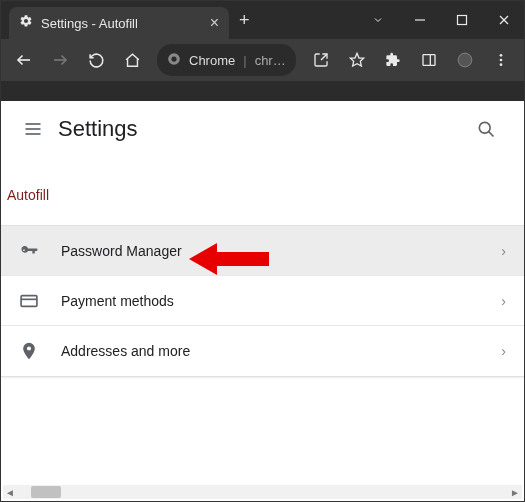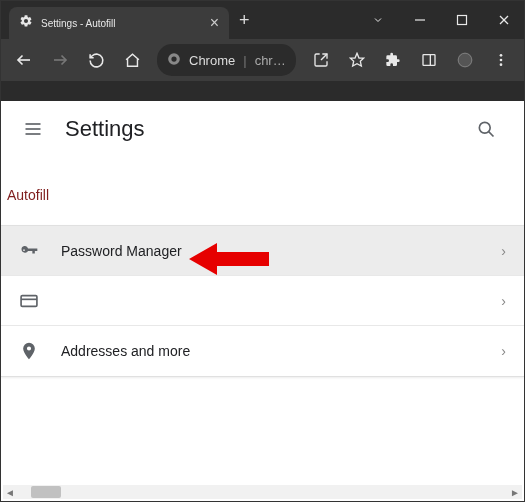--- a/index.html
+++ b/index.html
@@ -25,21 +25,21 @@
       background: #3c3c3c;
       height: 32px;
       display: flex;
       align-items: center;
       padding: 0 10px;
       border-radius: 8px 8px 0 0;
       margin-top: 6px;
       gap: 8px;
       min-width: 220px;
     }
-    .tab-title { color: #e8e8e8; font-size: 10px; flex: 1; white-space: nowrap; overflow: hidden; text-overflow: ellipsis; }
+    .tab-title { color: #e8e8e8; font-size: 13px; flex: 1; white-space: nowrap; overflow: hidden; text-overflow: ellipsis; }
     .tab-close { color: #ccc; font-size: 16px; line-height: 1; cursor: pointer; }
     .new-tab { color: #ddd; font-size: 18px; padding: 0 10px; cursor: pointer; }
     .win-controls { display: flex; align-items: center; gap: 2px; margin-left: auto; }
     .win-btn { width: 40px; height: 30px; display:flex; align-items:center; justify-content:center; color:#e8e8e8; cursor:pointer; }
     .win-btn svg { width:12px; height:12px; }
     
     .toolbar {
       height: 42px;
       background: #3c3c3c;
       display: flex;
@@ -70,21 +70,21 @@
     .omnibox .sep { color:#777; }
     .omnibox .url { color:#aaa; white-space:nowrap; overflow:hidden; text-overflow:ellipsis; flex:1; min-width:0; }
     
     .dark-strip { height: 20px; background: #2b2b2b; }
     
     .settings-header {
       height: 56px;
       display: flex;
       align-items: center;
       padding: 5px 20px;
-      gap: 20px;
+      gap: 13px;
     }
     .settings-title { font-size: 22px; font-weight: 500; color: #202124; }
     .search-btn { margin-left: auto; width:36px; height:36px; display:flex; align-items:center; justify-content:center; cursor:pointer; color:#5f6368; }
     .hamburger { width:24px; height:24px; display:flex; align-items:center; justify-content:center; cursor:pointer; color:#5f6368; }
     
     .content { padding: 20px 0 0 0; }
     .section-label { font-size: 14px; color: #7f1d1d; padding: 10px 6px; }
     .list {
       margin-top: 12px;
       border-top: 1px solid #e0e0e0;
@@ -266,20 +266,21 @@
       <span class="label">Password Manager</span>
       <span class="chev">›</span>
     </div>
     <div class="row">
       <span class="icon">
         <svg width="20" height="20" viewBox="0 0 24 24" fill="none" stroke="#5f6368" stroke-width="2">
             <rect x="2.5" y="5.5" width="19" height="13" rx="1.5"></rect>
             <line x1="2.5" y1="10" x2="21.5" y2="10"></line>
           </svg>
       </span>
+      <span class="label">Payment methods</span>
       <span class="chev">›</span>
     </div>
     <div class="row">
       <span class="icon">
         <svg width="20" height="20" viewBox="0 0 24 24" fill="#5f6368">
             <path d="M12 2a7 7 0 0 0-7 7c0 5.25 7 13 7 13s7-7.75 7-13a7 7 0 0 0-7-7zm0 9.5A2.5 2.5 0 1 1 14.5 9 2.5 2.5 0 0 1 12 11.5z"></path>
           </svg>
       </span>
       <span class="label">Addresses and more</span>
       <span class="chev">›</span>

